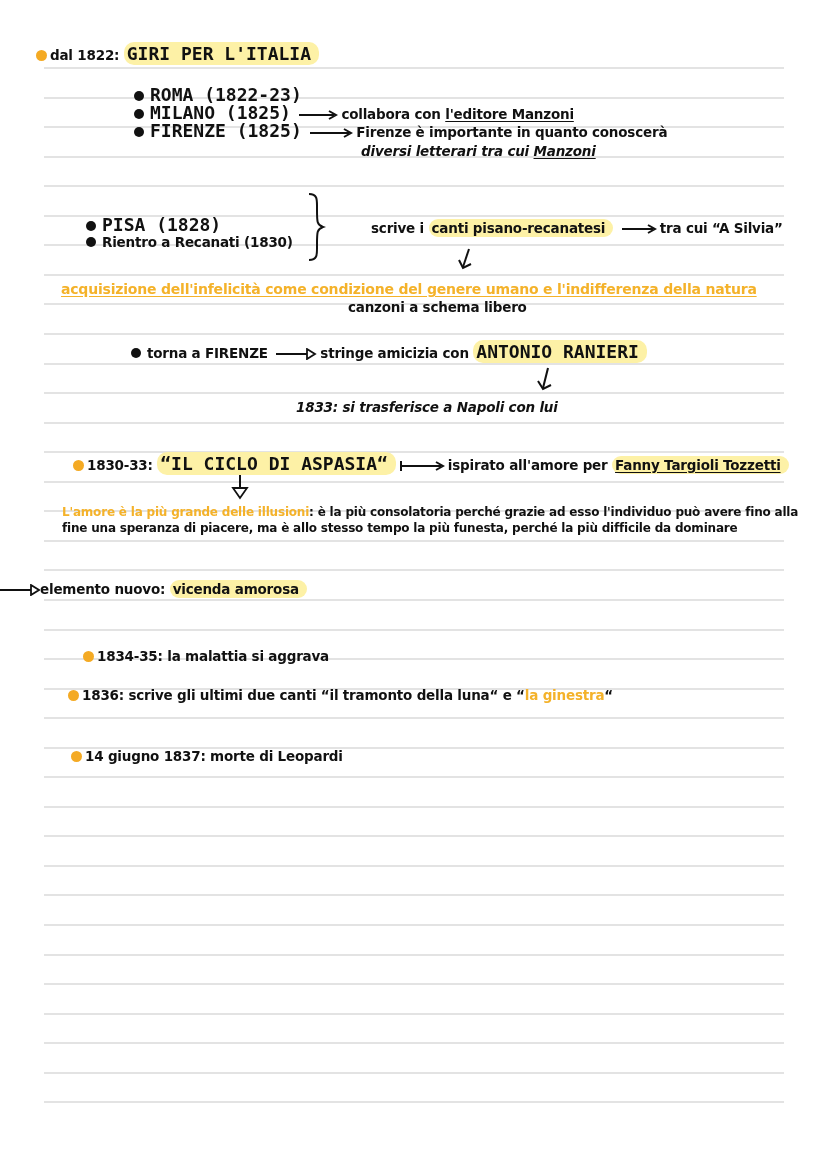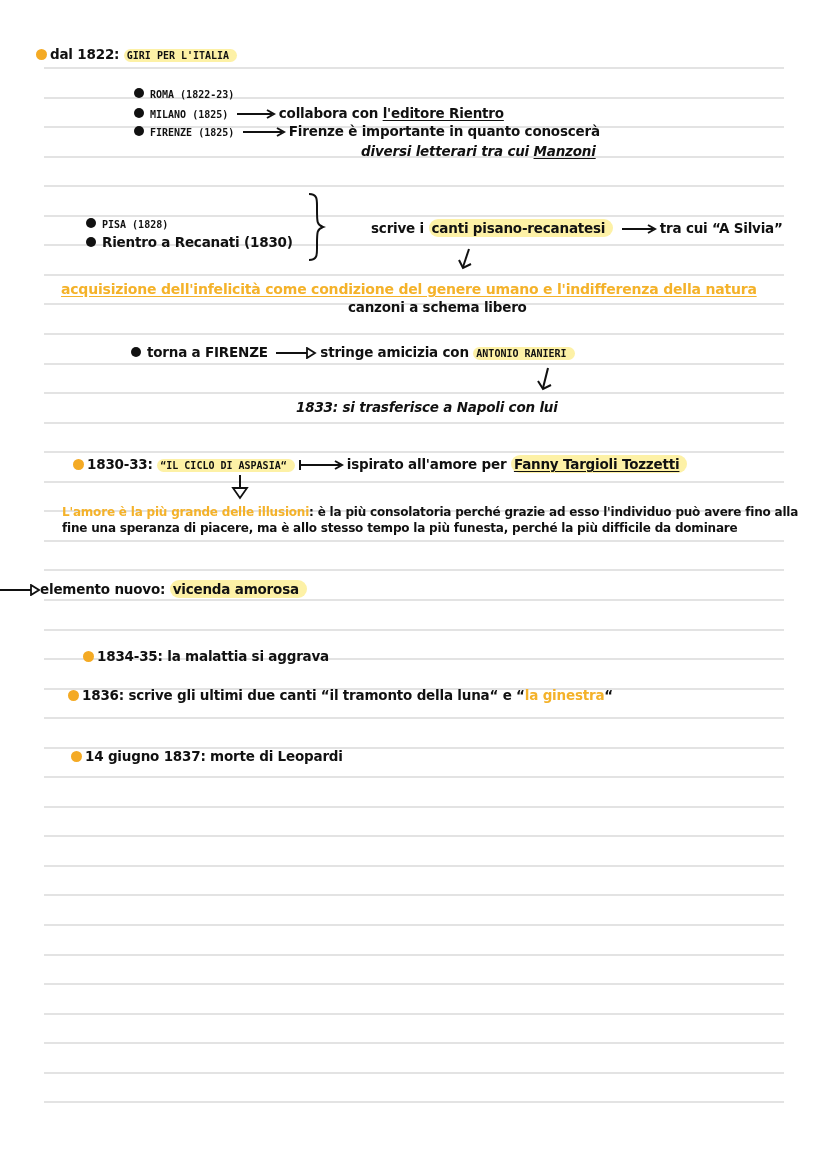--- a/index.html
+++ b/index.html
@@ -1,21 +1,21 @@
 <!DOCTYPE html>
 <html><head>
   <meta charset="utf-8">
   <style>
     * { box-sizing: border-box; margin: 0; padding: 0; }
     html, body { width: 828px; height: 1171px; background: #ffffff; overflow: hidden; }
     body { position: relative; font-family: "DejaVu Sans", sans-serif; color: #111; }
     .rules { position: absolute; left: 44px; top: 0; width: 740px; height: 1171px; }
     .rule { position: absolute; left: 0; width: 740px; height: 2px; background: #e3e3e3; }
     .line { position: absolute; white-space: nowrap; font-size: 13.5px; line-height: 18px; font-weight: bold; letter-spacing: -0.2px; }
-    .caps { font-family: "DejaVu Sans Mono", monospace; font-size: 10px; font-weight: bold; letter-spacing: 0px; text-align: center; }
+    .caps { font-family: "DejaVu Sans Mono", monospace; font-size: 18px; font-weight: bold; letter-spacing: 0px; text-align: center; }
     .hl { background: #fdf1a6; border-radius: 10px; padding: 1px 8px 1px 3px; }
     .orange { color: #f4b22a; }
     .u { text-decoration: underline; text-underline-offset: 2px; }
     .dot-o { display: inline-block; width: 11px; height: 11px; border-radius: 50%; background: #f4aa24; vertical-align: -1px; margin-right: 3px; }
     .dot-b { display: inline-block; width: 10px; height: 10px; border-radius: 50%; background: #111; vertical-align: 0px; margin-right: 6px; }
     .arrow { display: inline-block; vertical-align: middle; margin: 0 3px; }
     .brace { position: absolute; }
     .down-arrow { position: absolute; }
     .para { position: absolute; left: 62px; top: 504px; width: 740px; font-size: 12px; line-height: 16px; font-weight: bold; white-space: normal; letter-spacing: -0.2px; }
   </style>
@@ -68,21 +68,21 @@
 
 <div class="line caps" style="left:134px; top:86px;">
   <span class="dot-b"></span><span>ROMA (1822-23)</span>
 </div>
 
 <div class="line" style="left:134px; top:104px;">
   <span class="dot-b"></span><span class="caps">MILANO (1825)</span>
   <svg class="arrow" width="40" height="10">
       <line x1="1" y1="5" x2="36" y2="5" stroke="#111" stroke-width="2"></line>
       <path d="M31 1 L38 5 L31 9" fill="none" stroke="#111" stroke-width="2"></path>
-    </svg><span>collabora con </span><span class="u">l'editore Rientro</span>
+    </svg><span>collabora con </span><span class="u">l'editore Manzoni</span>
 </div>
 
 <div class="line" style="left:134px; top:122px;">
   <span class="dot-b"></span><span class="caps">FIRENZE (1825)</span>
   <svg class="arrow" width="44" height="10">
       <line x1="1" y1="5" x2="40" y2="5" stroke="#111" stroke-width="2"></line>
       <path d="M35 1 L42 5 L35 9" fill="none" stroke="#111" stroke-width="2"></path>
     </svg><span>Firenze è importante in quanto conoscerà</span>
 </div>
 <div class="line" style="left:361px; top:142px;font-style:italic;">

